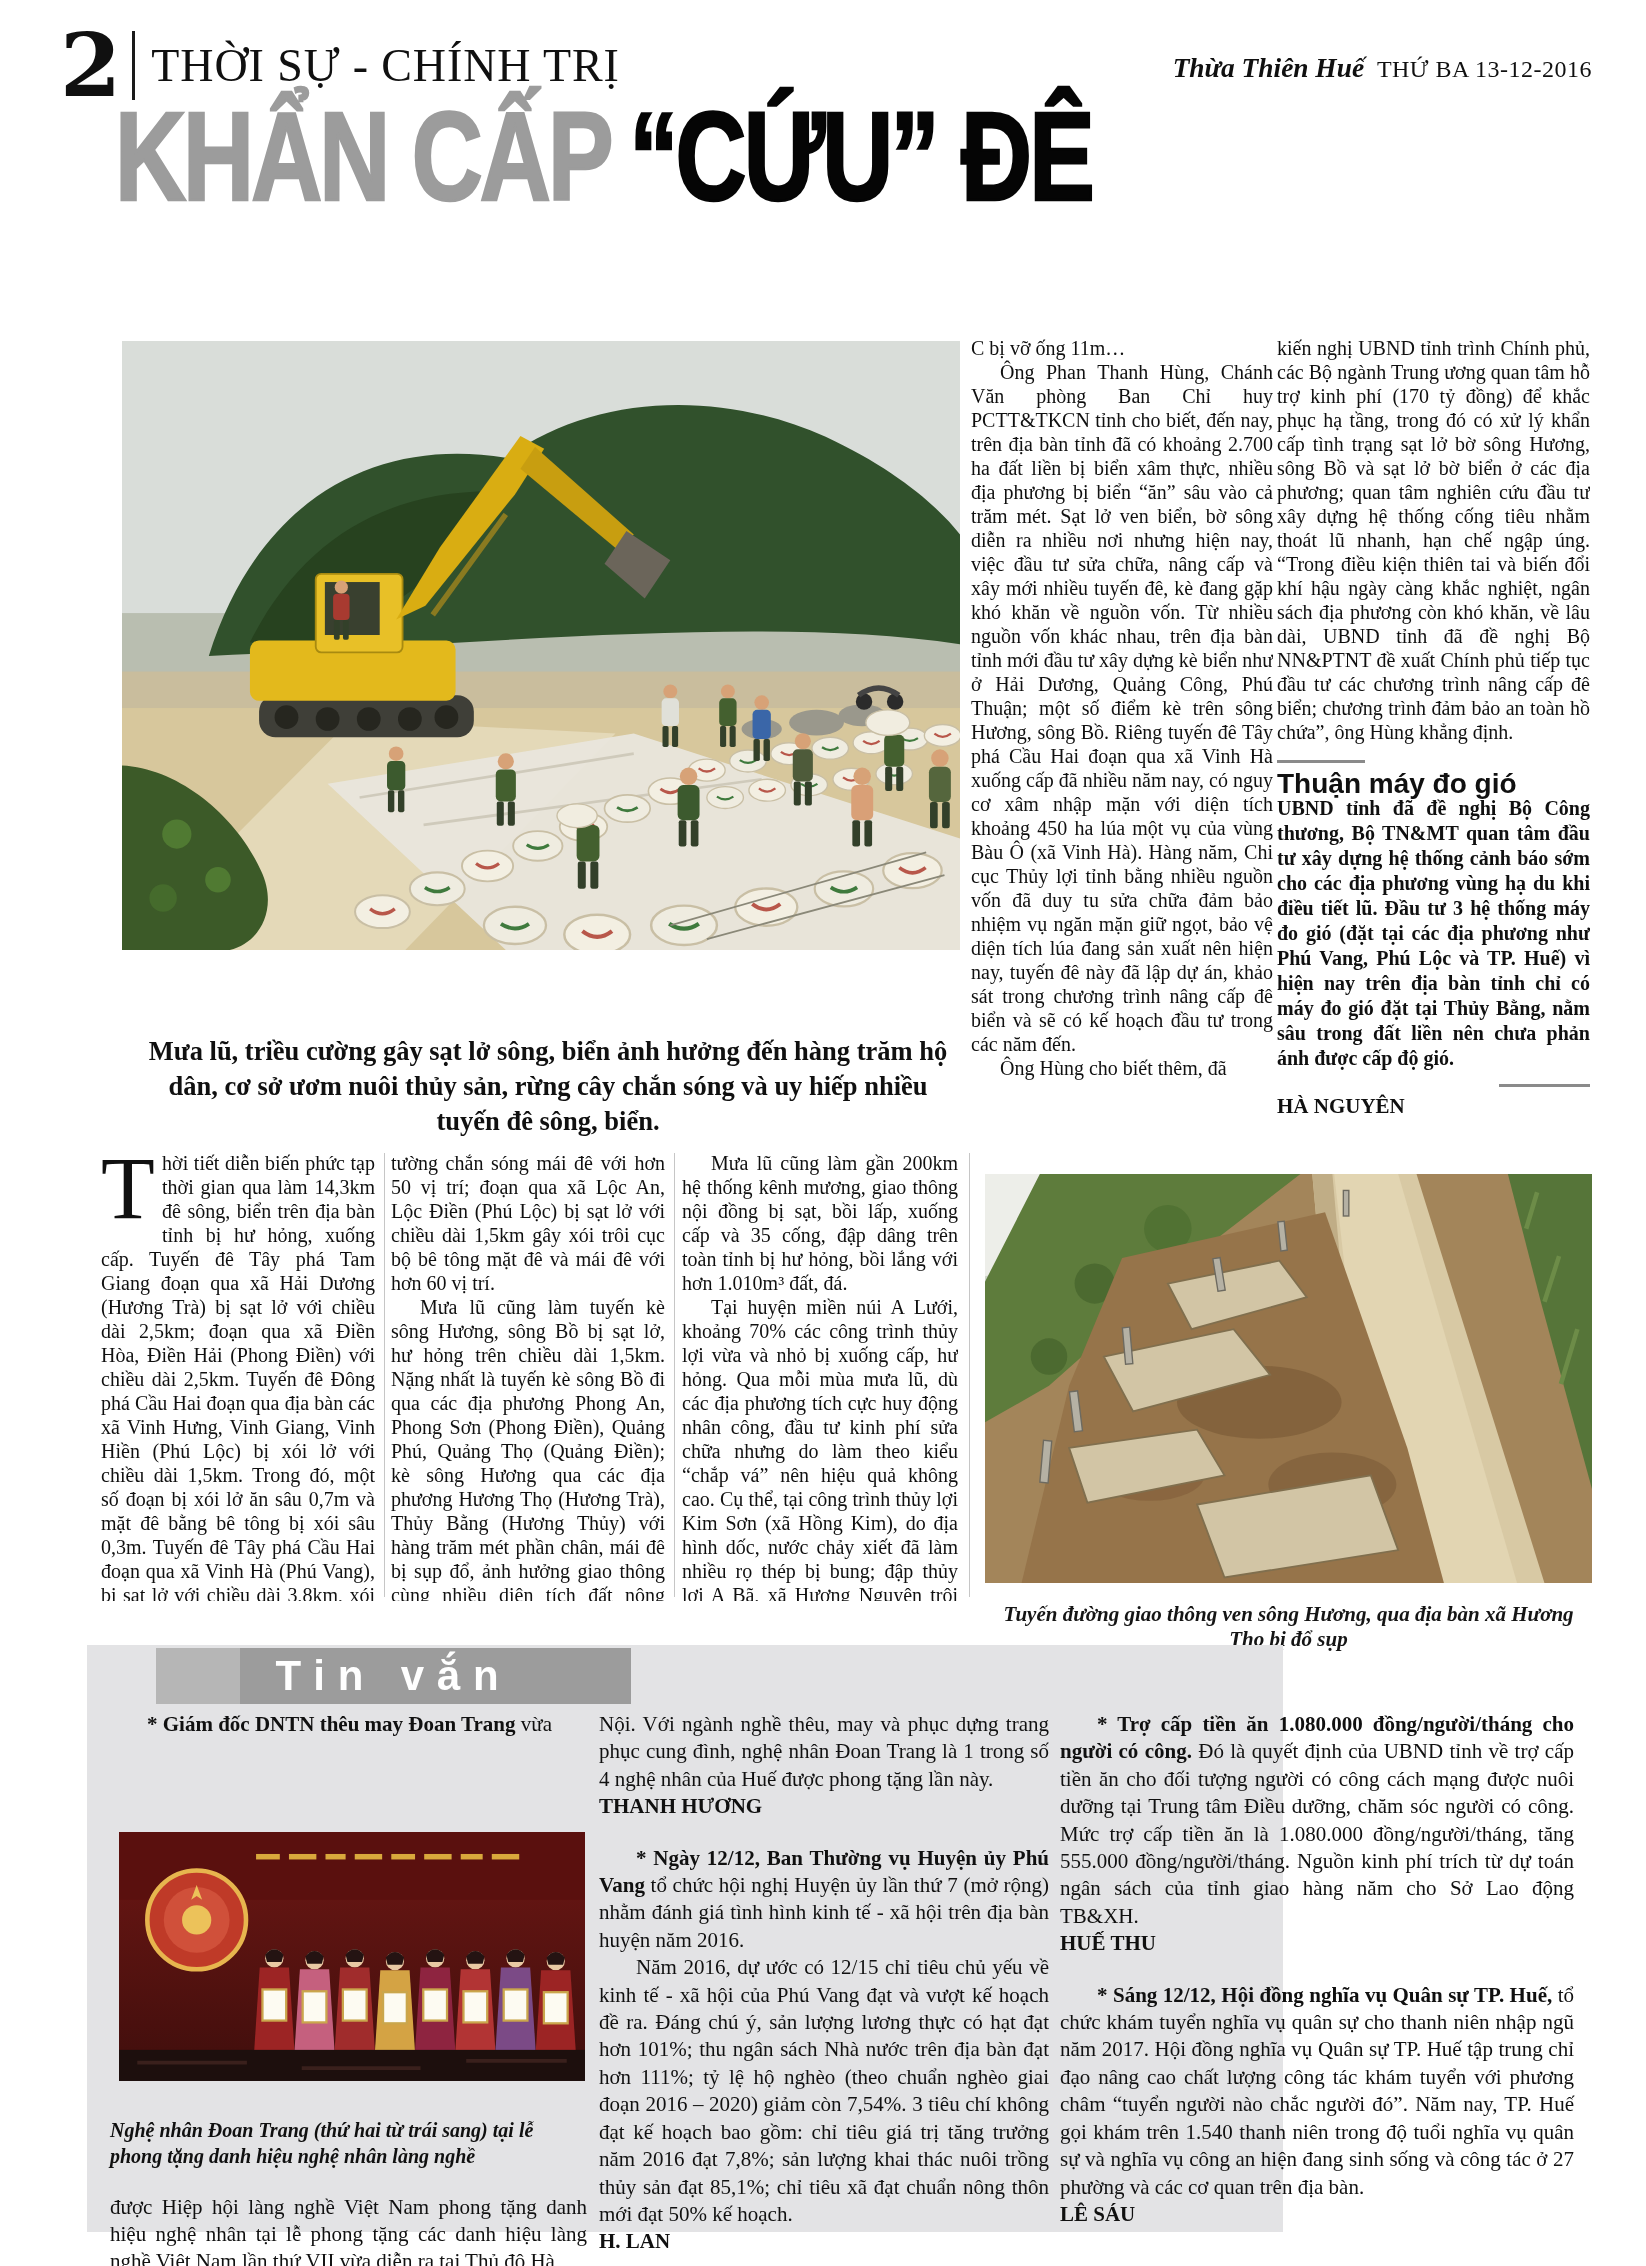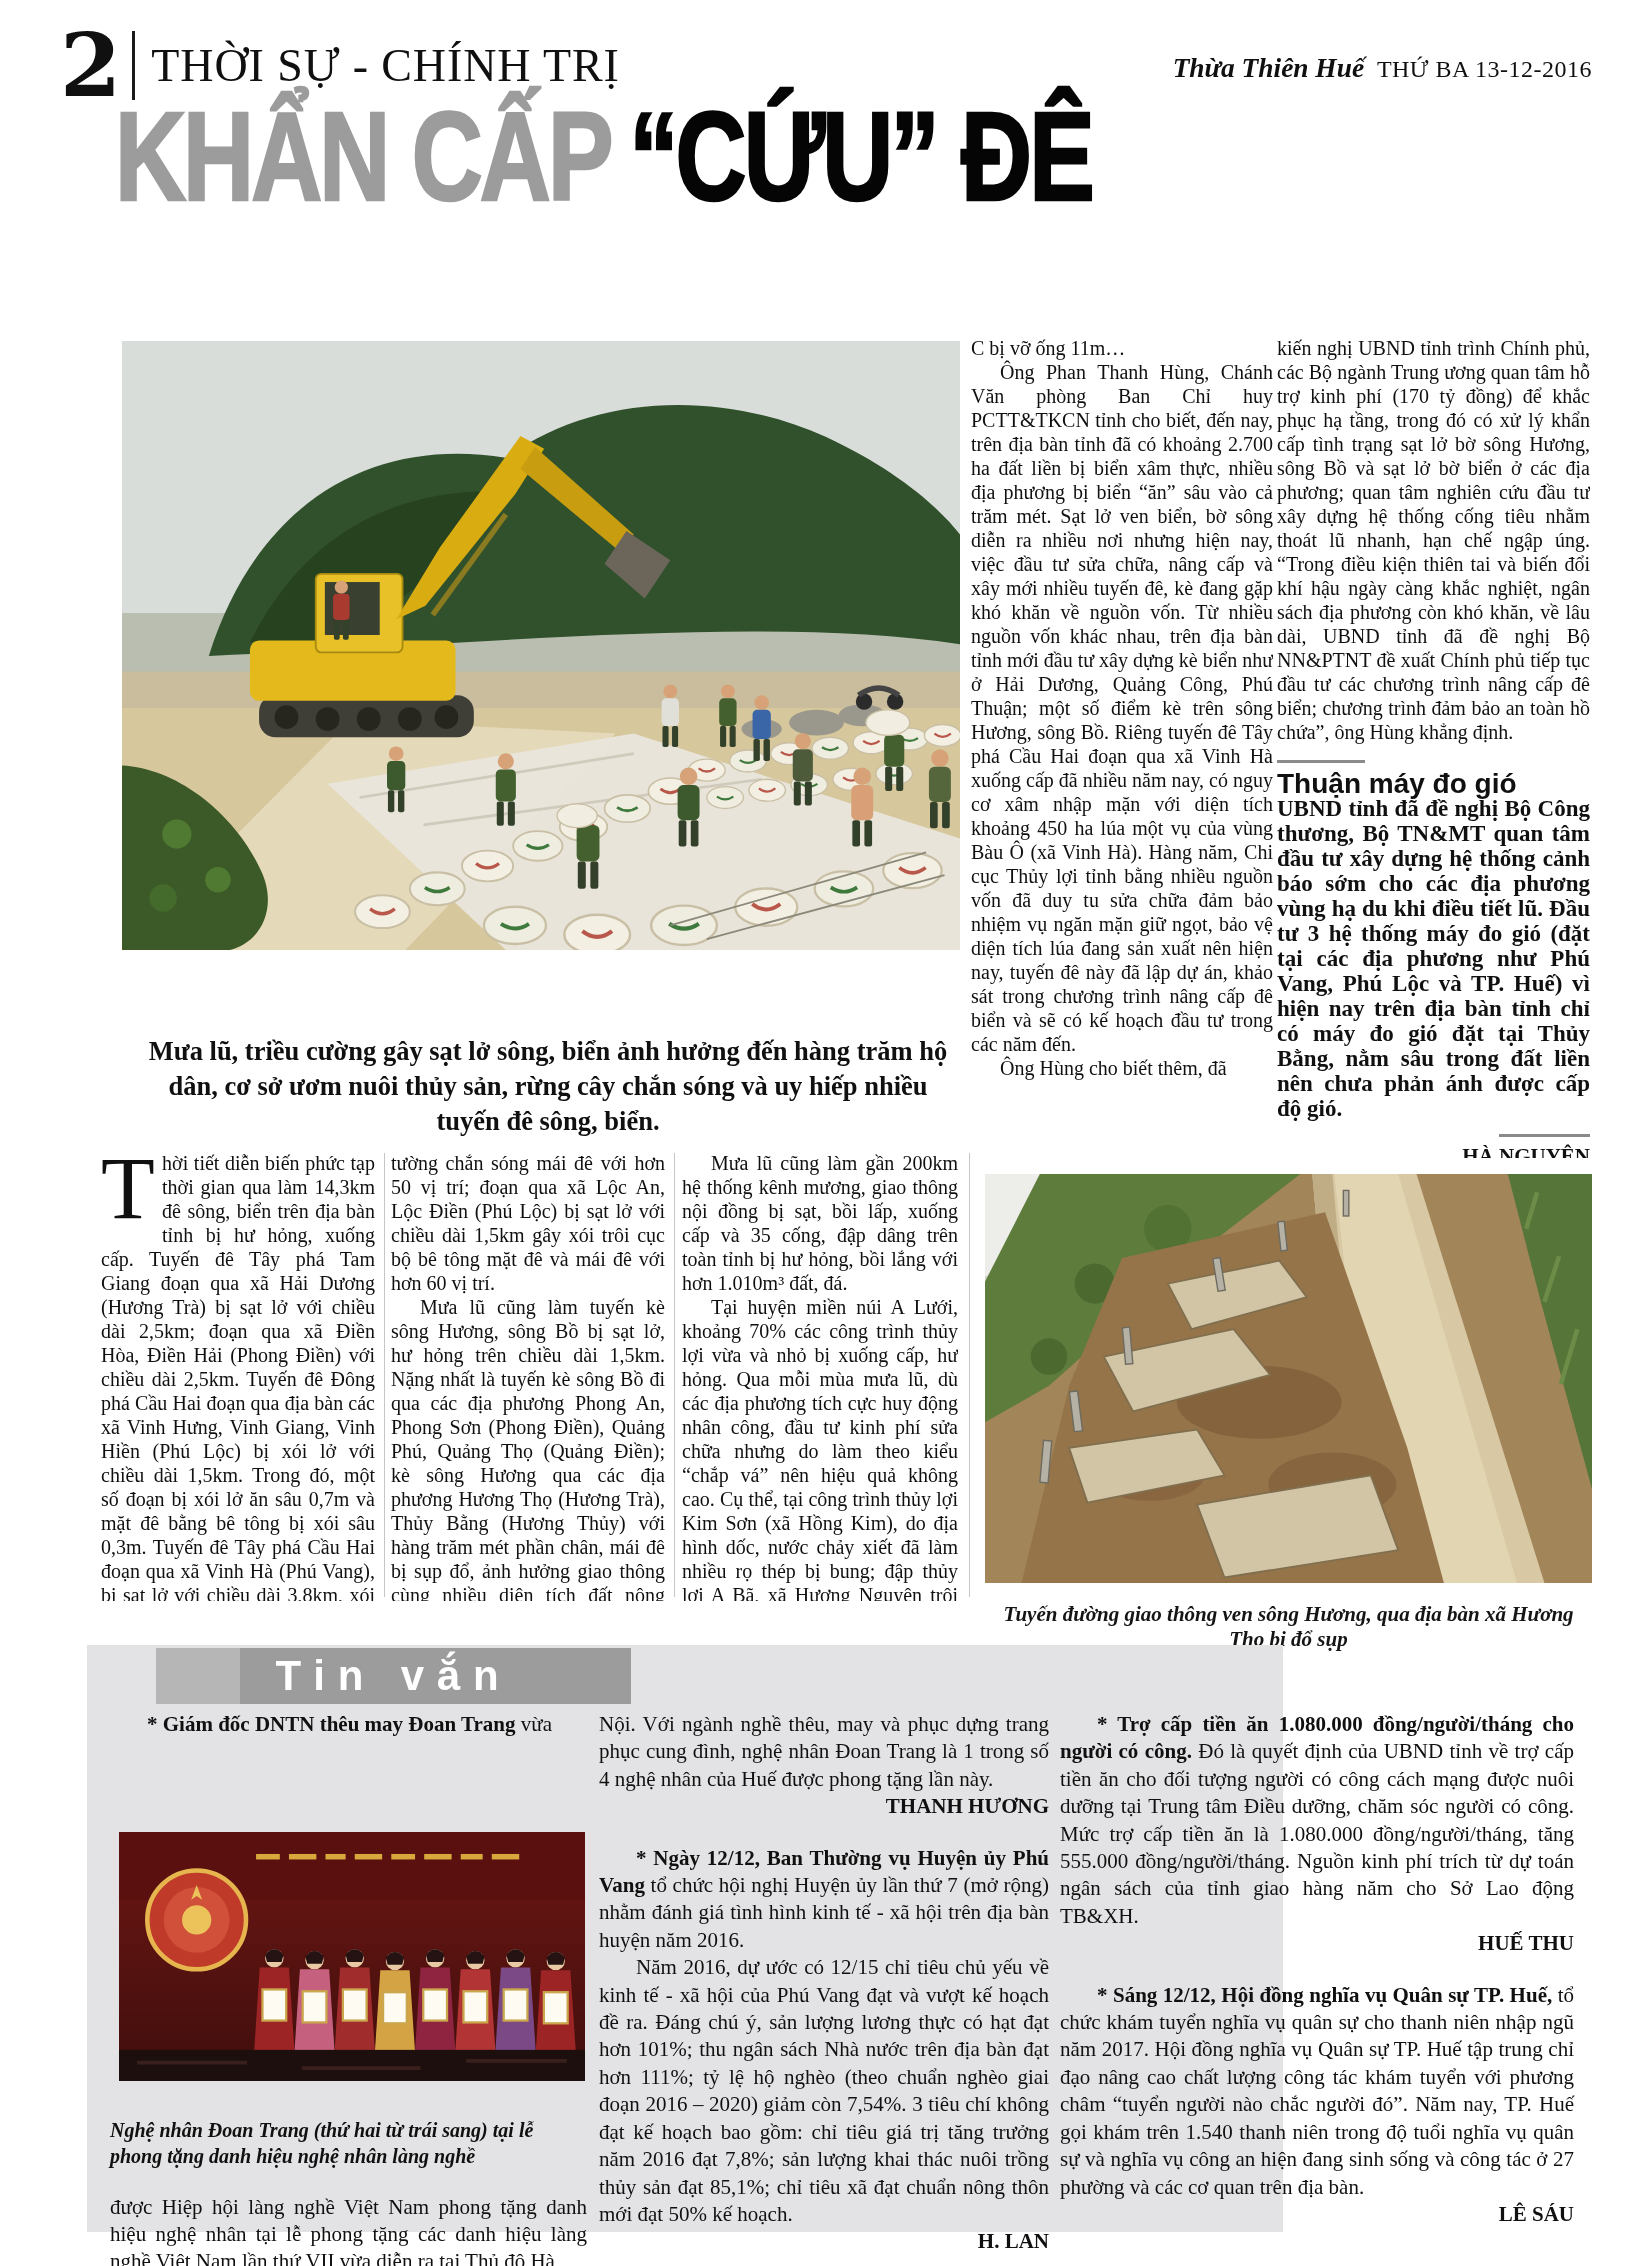--- a/index.html
+++ b/index.html
@@ -29,22 +29,22 @@
   .ind{text-indent:29px;}
   .dropcap{float:left;font-size:88px;line-height:71px;padding:1.8px 7.3px 0 0;font-weight:400;}
   .lead{position:absolute;left:137px;top:1034px;width:822px;text-align:center;
         font-weight:700;font-size:26.5px;line-height:35px;}
   .vr{position:absolute;width:0.9px;background:#c6c6c6;}
   
   .sb-rule{width:88px;height:2.7px;background:#8a8a8a;margin:16.4px 0 9.1px 0;}
   .sb-rule2{width:91px;height:2.7px;background:#8a8a8a;margin:12.8px 0 7.3px auto;}
   .sb-title{font-family:"Liberation Sans","DejaVu Sans",sans-serif;font-weight:700;
             font-size:28px;margin:0 0 7.3px 0;}
-  .sb-body{font-weight:700;font-size:23px;line-height:25px;text-align:justify;margin:0;}
-  .byline{font-weight:700;text-align:right;font-size:21px;margin:3.7px 0 0 0;}
+  .sb-body{font-weight:700;font-size:20px;line-height:25px;text-align:justify;margin:0;}
+  .byline{font-weight:700;text-align:left;font-size:21px;margin:3.7px 0 0 0;}
   
   .tinvan{position:absolute;left:87px;top:1645px;width:1196px;height:587px;background:#e3e3e5;}
   .tv-bar{position:absolute;left:69px;top:2.7px;width:475px;height:56px;background:#9c9c9c;}
   .tv-bar-light{position:absolute;left:0;top:0;width:84px;height:56px;background:#b6b6b6;}
   .tv-title{position:relative;z-index:2;text-align:center;color:#fff;line-height:56px;margin:0;
             font-family:"Liberation Sans","DejaVu Sans",sans-serif;font-weight:700;
             font-size:42px;letter-spacing:12.8px;}
   .tv-col{position:absolute;text-align:justify;font-size:21px;line-height:27.4px;}
   .tv-col p{margin:0;}
   .tv-gap{height:24px;}

